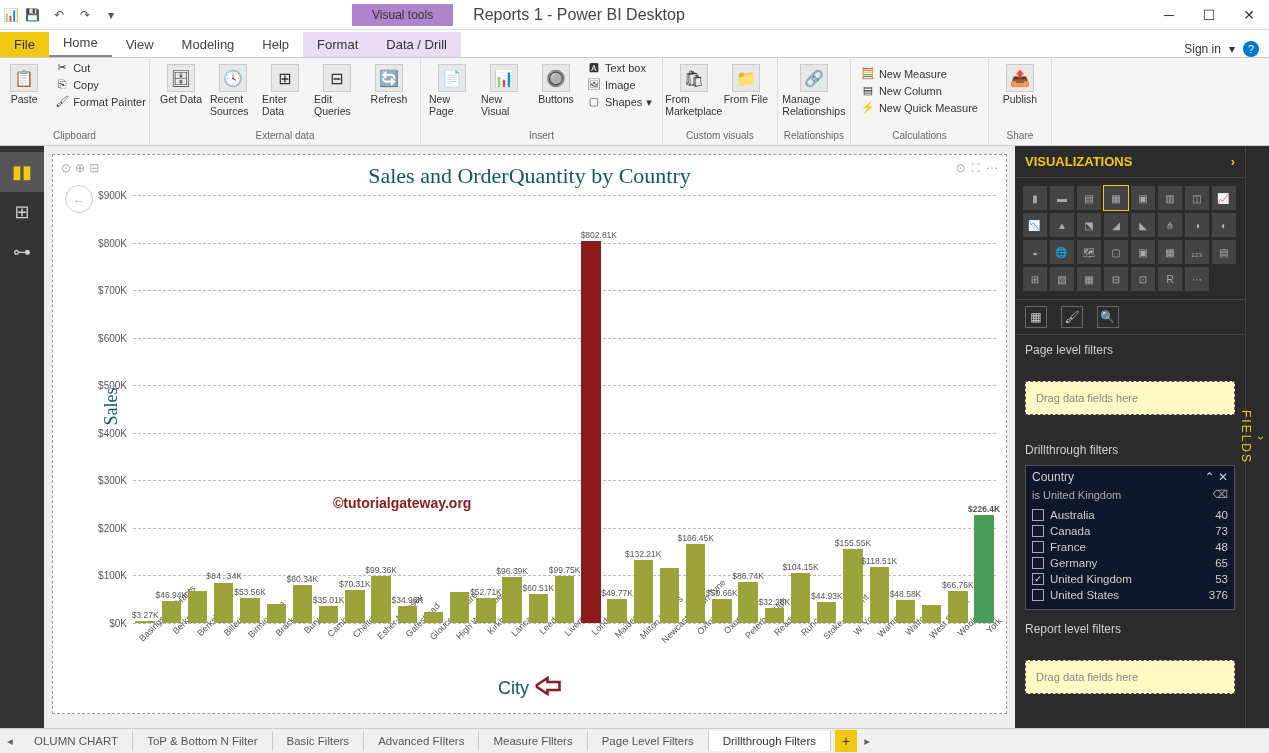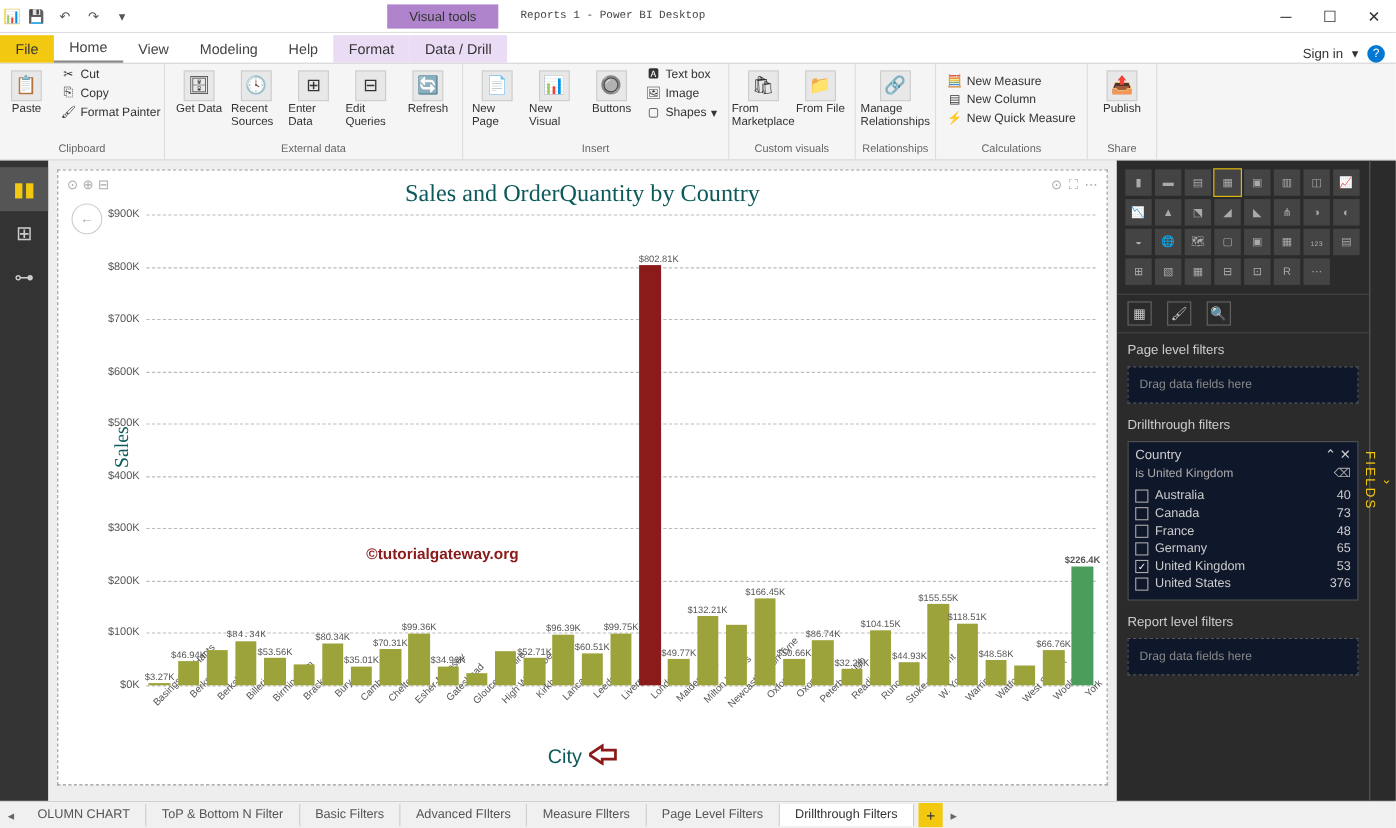--- a/index.html
+++ b/index.html
@@ -2,21 +2,21 @@
 <html><head>
 <meta charset="utf-8">
 <style>
 * { margin: 0; padding: 0; box-sizing: border-box; font-family: "Segoe UI", Tahoma, sans-serif; }
 body { width: 1269px; height: 753px; background: #fff; overflow: hidden; font-size: 12px; color: #333; }
 .titlebar { height: 30px; background: #fff; display: flex; align-items: center; border-bottom: 1px solid #ddd; }
 .titlebar-left { display: flex; align-items: center; gap: 4px; padding-left: 4px; }
 .app-icon { width: 14px; height: 14px; background: #f2c811; display: inline-flex; align-items: center; justify-content: center; }
 .qat-btn { width: 22px; height: 22px; display: inline-flex; align-items: center; justify-content: center; cursor: pointer; color: #555; }
 .visual-tools { margin-left: 230px; background: #b084cc; color: #333; padding: 4px 20px; font-size: 12px; }
-.title-text { margin-left: 20px; font-size: 10px; color: #444; font-family: Liberation Mono, monospace; }
+.title-text { margin-left: 20px; font-size: 16px; color: #444; }
 .wincontrols { margin-left: auto; display: flex; }
 .wincontrols div { width: 40px; height: 30px; display: flex; align-items: center; justify-content: center; cursor: pointer; font-size: 14px; }
 .tabs-row { height: 28px; display: flex; align-items: flex-end; background: #fff; border-bottom: 1px solid #ccc; }
 .file-tab { background: #f2c811; color: #333; padding: 5px 14px; font-size: 13px; cursor: pointer; }
 .tab { padding: 5px 14px; font-size: 13px; cursor: pointer; color: #444; }
 .tab.active { border-bottom: 2px solid #888; }
 .tab.purple { color: #333; background: #eadcf5; }
 .signin-area { margin-left: auto; display: flex; align-items: center; gap: 8px; padding-right: 10px; }
 .help-icon { width: 16px; height: 16px; background: #0078d4; border-radius: 50%; color: #fff; display: inline-flex; align-items: center; justify-content: center; font-size: 11px; }
 .ribbon { height: 88px; background: #f5f5f5; border-bottom: 1px solid #ccc; display: flex; }
@@ -52,21 +52,21 @@
 .vis-header-icons2 { position: absolute; top: 6px; right: 8px; display: flex; gap: 6px; color: #aaa; }
 .back-circle { position: absolute; top: 30px; left: 12px; width: 28px; height: 28px; border: 1px solid #ccc; border-radius: 50%; display: flex; align-items: center; justify-content: center; color: #aaa; }
 .rightpane { width: 230px; background: #2b2b2b; color: #ccc; overflow-y: auto; font-size: 12px; }
 .pane-header { background: #2b2b2b; color: #f2c811; font-size: 13px; font-weight: bold; padding: 8px 10px; display: flex; justify-content: space-between; align-items: center; border-bottom: 1px solid #444; }
 .viz-grid { display: grid; grid-template-columns: repeat(8, 24px); gap: 3px; padding: 8px; }
 .viz-icon { width: 24px; height: 24px; background: #444; display: flex; align-items: center; justify-content: center; color: #aaa; cursor: pointer; font-size: 10px; }
 .viz-icon.selected { outline: 1px solid #f2c811; }
 .pane-tabs { display: flex; gap: 14px; padding: 6px 10px; border-top: 1px solid #444; border-bottom: 1px solid #444; }
 .pane-tab { width: 22px; height: 22px; border: 1px solid #666; display: flex; align-items: center; justify-content: center; cursor: pointer; }
 .pane-section-title { padding: 8px 10px 4px; color: #ccc; font-size: 12px; }
-.drop-area { margin: 4px 10px; padding: 10px; background: #0f172a; color: #888; font-size: 11px; border: 1px dashed #555; }
+.drop-area { margin: 20px 10px; padding: 10px; background: #fef9c3; color: #888; font-size: 11px; border: 1px dashed #555; }
 .filter-card { margin: 4px 10px; background: #0f172a; border: 1px solid #555; }
 .filter-card-hdr { display: flex; justify-content: space-between; padding: 4px 6px; font-size: 12px; align-items: center; }
 .filter-sub { padding: 0 6px 4px; font-size: 11px; color: #aaa; display: flex; justify-content: space-between; align-items: center; }
 .filter-list { padding: 2px 6px 6px; }
 .filter-item { display: flex; align-items: center; justify-content: space-between; padding: 2px 0; font-size: 11.5px; }
 .filter-item-left { display: flex; align-items: center; gap: 6px; }
 .chk { width: 12px; height: 12px; border: 1px solid #aaa; display: inline-flex; align-items: center; justify-content: center; font-size: 9px; color: #fff; }
 .fields-tab { width: 24px; background: #2b2b2b; color: #f2c811; writing-mode: vertical-rl; text-align: center; padding: 10px 2px; font-size: 12px; cursor: pointer; border-left: 1px solid #444; letter-spacing: 2px; }
 .sheet-tabs { height: 25px; background: #f0f0f0; border-top: 1px solid #ccc; display: flex; align-items: center; font-size: 11.5px; }
 .sheet-nav { width: 20px; text-align: center; cursor: pointer; color: #666; }
@@ -464,20 +464,24 @@
       <div class="xaxis-label">
         <span>City</span>
         <span><svg width="26" height="20">
               <polygon points="0,10 12,2 12,6 24,6 24,14 12,14 12,18" fill="none" stroke="#8b1a1a" stroke-width="2.5"></polygon>
             </svg></span>
       </div>
     </div>
   </div>
 
   <div class="rightpane">
+    <div class="pane-header">
+      <span>VISUALIZATIONS</span>
+      <span>›</span>
+    </div>
     <div class="viz-grid" id="viz-grid">
         <div class="viz-icon">▮</div>
         <div class="viz-icon">▬</div>
         <div class="viz-icon">▤</div>
         <div class="viz-icon selected">▦</div>
         <div class="viz-icon">▣</div>
         <div class="viz-icon">▥</div>
         <div class="viz-icon">◫</div>
         <div class="viz-icon">📈</div>
         <div class="viz-icon">📉</div>

